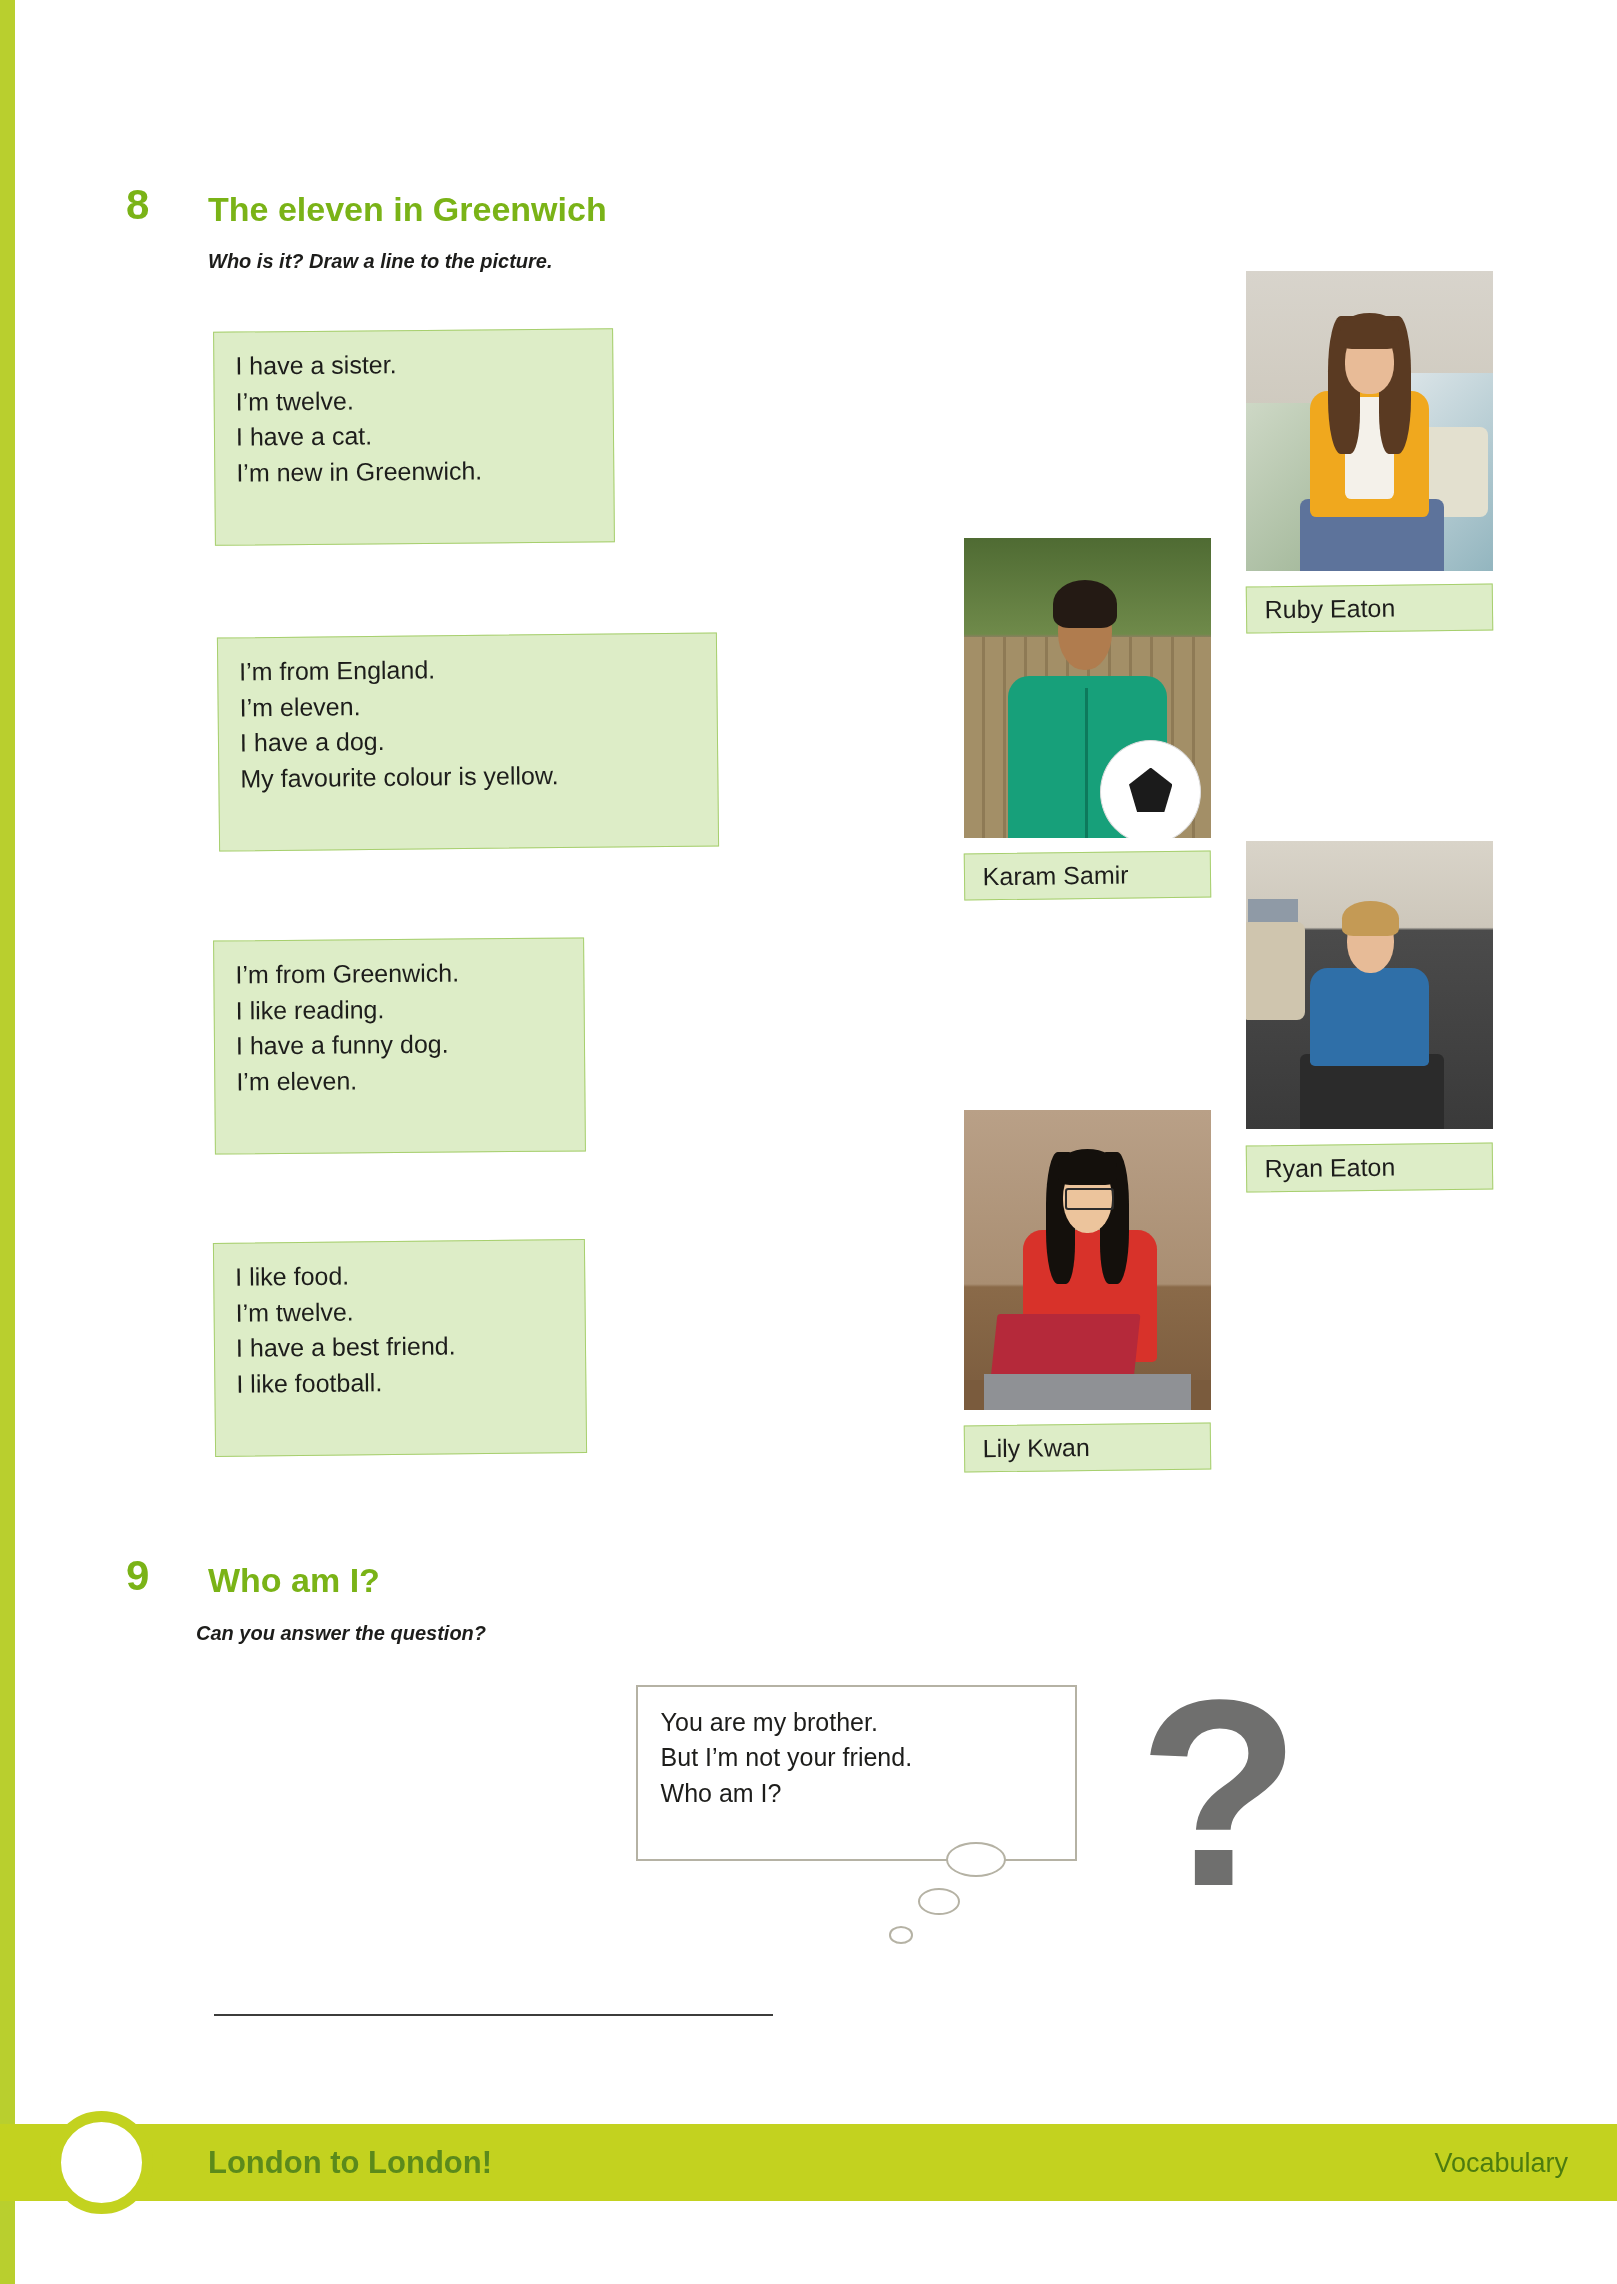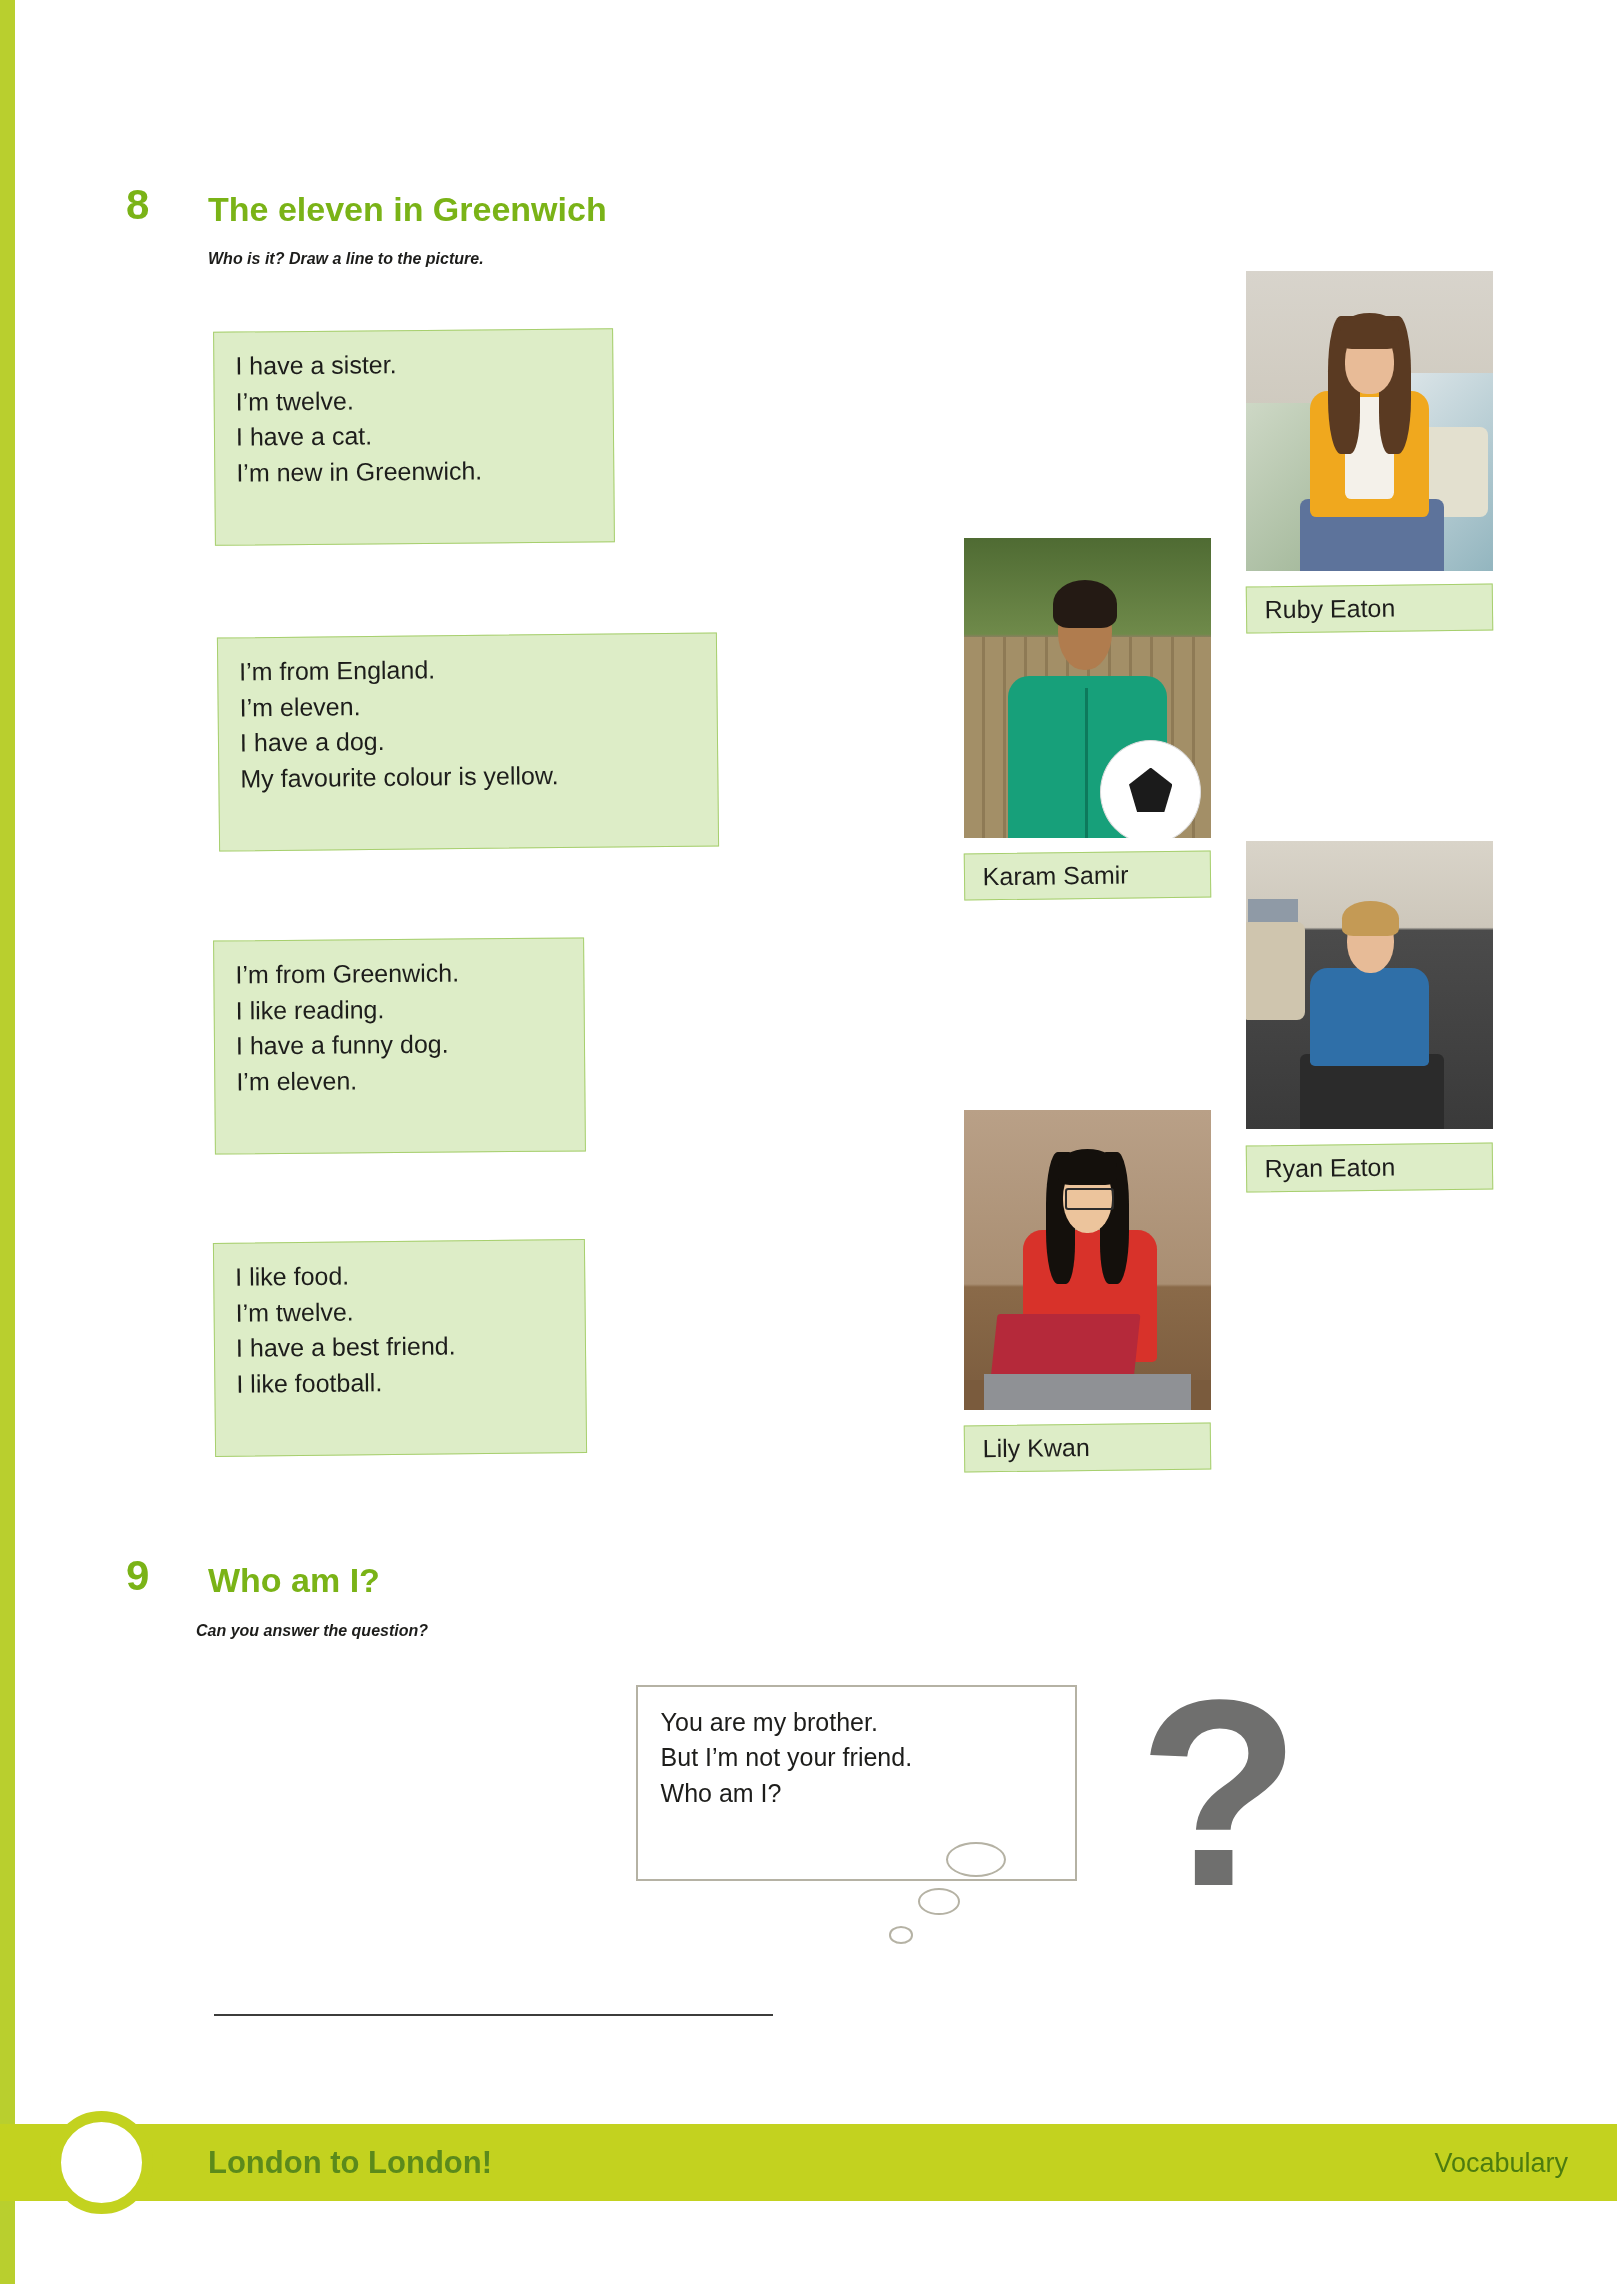--- a/index.html
+++ b/index.html
@@ -40,21 +40,21 @@
     font-weight: bold;
     font-size: 34px;
     color: #7ab317;
     line-height: 1;
   }
   .ex-sub {
     position: absolute;
     font-family: "Liberation Sans", sans-serif;
     font-style: italic;
     font-weight: bold;
-    font-size: 16px;
+    font-size: 20px;
     color: #1d1d1b;
     line-height: 1;
   }
 
   
   .card {
     position: absolute;
     background: #ddedc7;
     border: 1.6px solid #a7cf6e;
     box-sizing: border-box;
@@ -345,21 +345,21 @@
     <div class="glasses"></div>
   <div class="laptop-lid"></div>
     <div class="laptop-base"></div>
 </div>
 <div class="name-tag" style="left:964px; top:1424px; width:247px;">Lily Kwan</div>
 
 <div class="ex-num" style="left:126px; top:1555px;">9</div>
 <div class="ex-title" style="left:208px; top:1563px;">Who am I?</div>
 <div class="ex-sub" style="left:196px; top:1623px;">Can you answer the question?</div>
 
-<div class="bubble" style="left:636px; top:1685px; width:441px; height:196px;">
+<div class="bubble" style="left:636px; top:1685px; width:441px; height:176px;">
   <div class="line">You are my brother.</div>
   <div class="line">But I’m not your friend.</div>
   <div class="line">Who am I?</div>
 </div>
 <div class="bub-dot" style="left:946px; top:1842px; width:60px; height:35px;"></div>
 <div class="bub-dot" style="left:918px; top:1888px; width:42px; height:27px;"></div>
 <div class="bub-dot" style="left:889px; top:1926px; width:24px; height:17.7px;"></div>
 
 <div class="qmark" style="left:1138px; top:1660px;">?</div>
 

